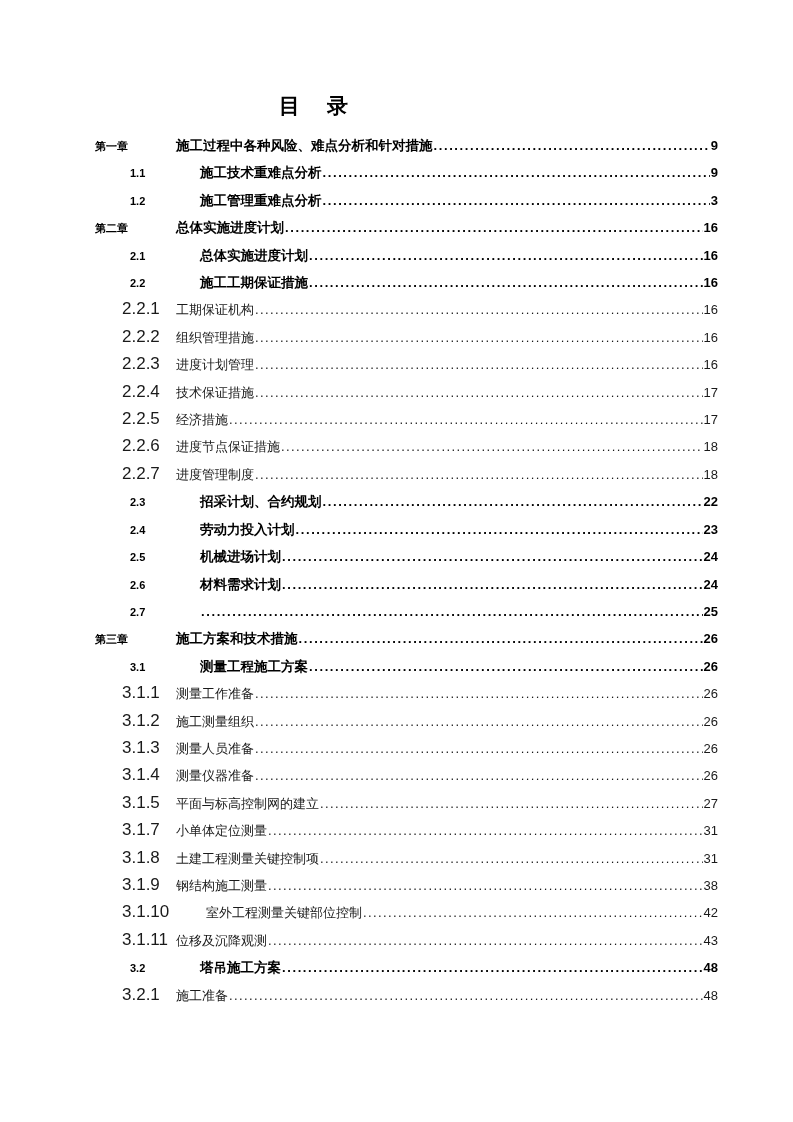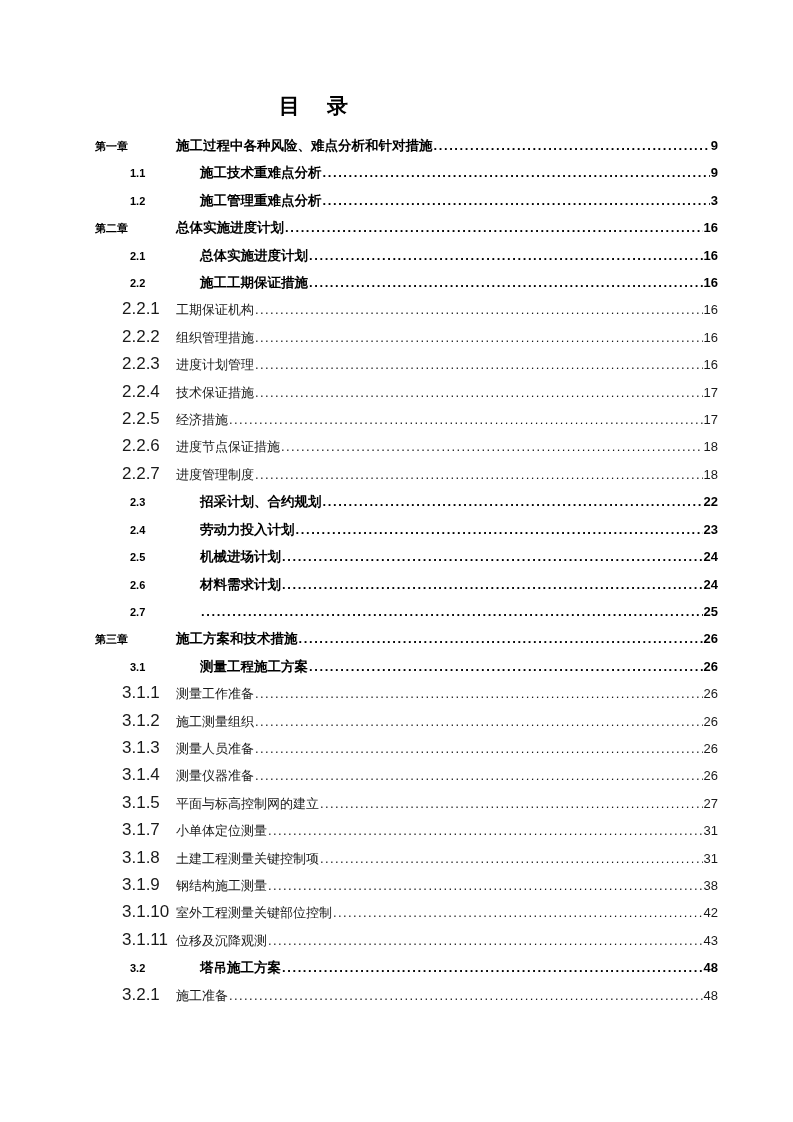--- a/index.html
+++ b/index.html
@@ -70,21 +70,21 @@
   .row.l2 { padding-left: 106px; font-weight: 700; }
   .row.l2 .num { width: 70px; margin-left: 24px; }
   
   .row.l3 { padding-left: 122px; font-weight: 400; color: #1a1a1a; }
   .row.l3 .num { width: 54px; font-size: 17px; }
   .row.l3 .label {
     font-size: 13px;
     font-family: "Liberation Serif", serif;
   }
   .row.l3 .dots::after { letter-spacing: 1.4px; }
-  .row.indent2 .label { }
+  .row.indent2 .label { margin-left: 30px; }
 </style>
 </head>
 <body>
 
 <div class="doc-title">目　录</div>
 
 <div class="toc">
     <div class="row l1">
     <span class="num">第一章</span>
     <span class="label">施工过程中各种风险、难点分析和针对措施</span>

